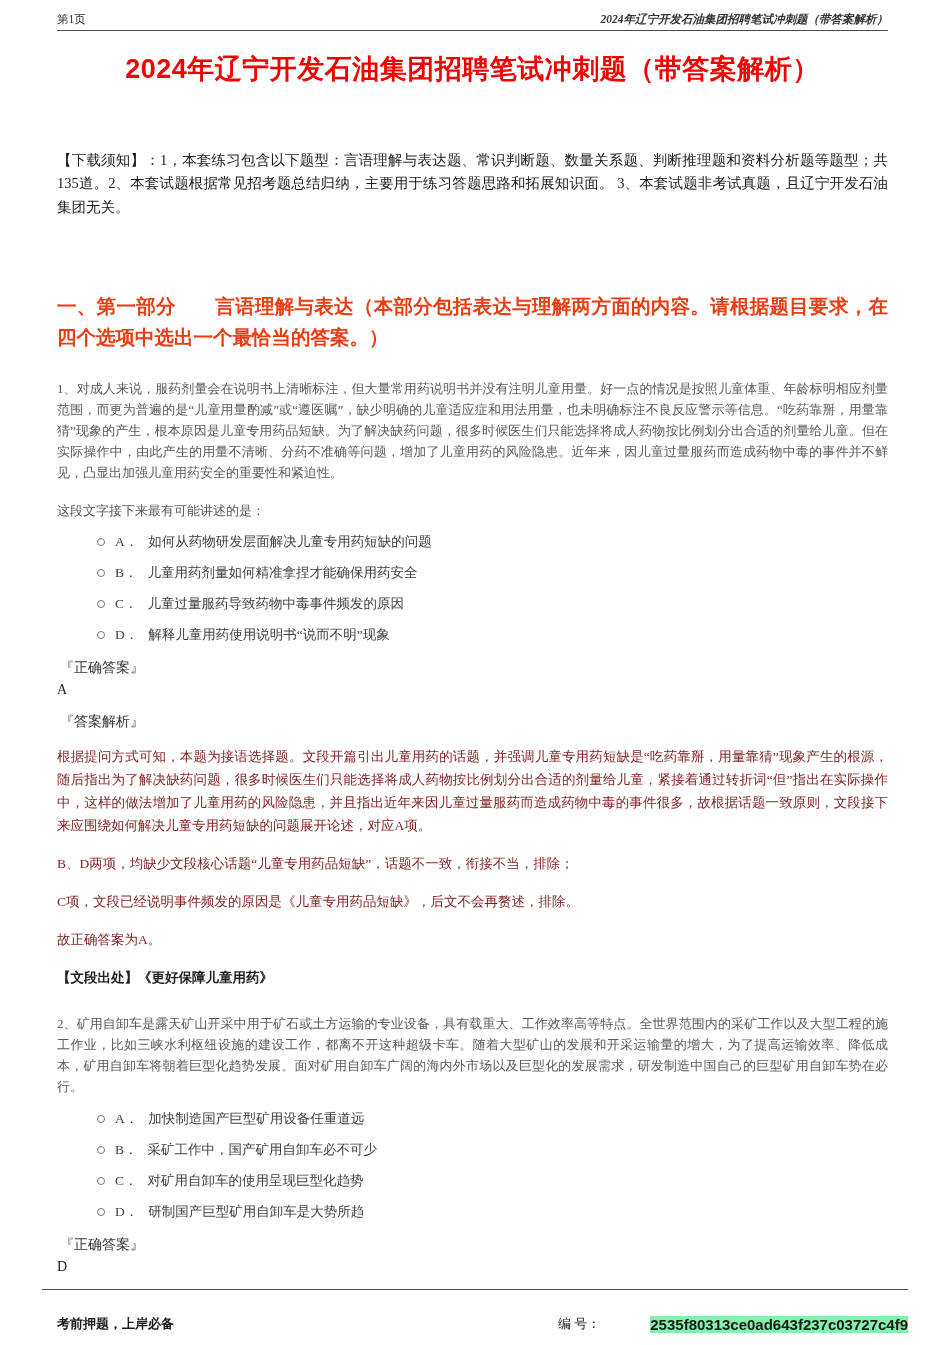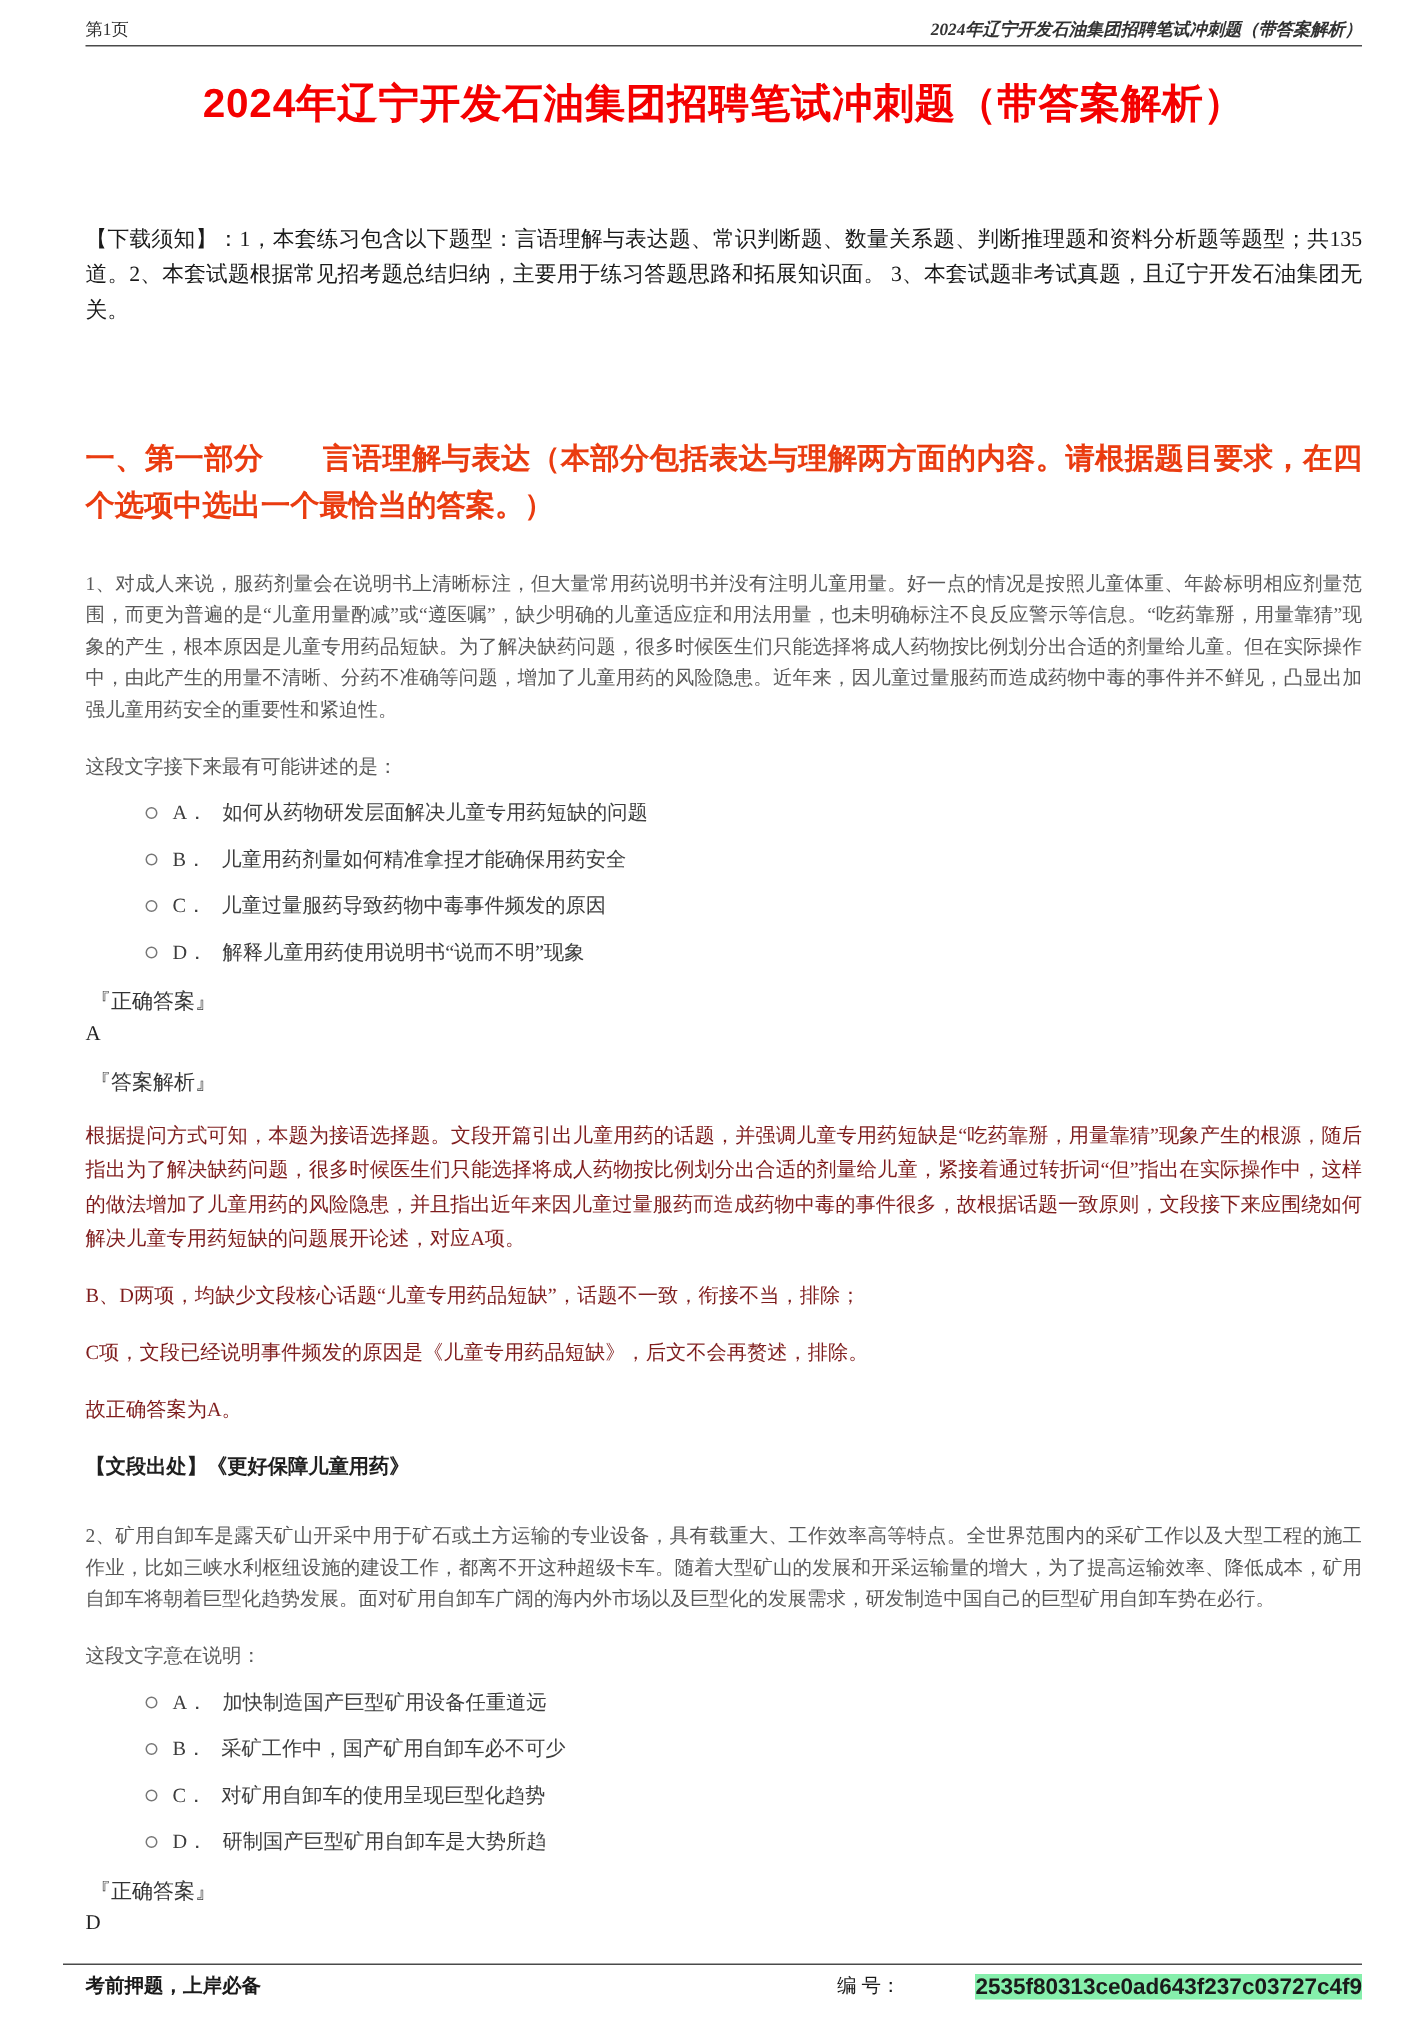--- a/index.html
+++ b/index.html
@@ -5,21 +5,21 @@
   * { box-sizing: border-box; margin: 0; padding: 0; }
   html, body { width: 950px; }
   body {
     height: 1345px;
     position: relative;
     background: #ffffff;
     color: #222;
     font-family: "Liberation Serif", "DejaVu Serif", serif;
     overflow: hidden;
   }
-  .page { padding: 12px 42px 0 57px; }
+  .page { padding: 12px 62px 0 57px; }
 
   .page-header {
     display: flex; justify-content: space-between; align-items: flex-end;
     font-size: 11.5px; color: #333;
   }
   .hdr-title { font-style: italic; font-weight: bold; }
   .hdr-rule { border-bottom: 1.5px solid #4a4a4a; margin-top: 3px; }
 
   .doc-title {
     margin-top: 20px;
@@ -82,21 +82,21 @@
     color: #7f1d1d;
   }
   .source { margin-top: 17px; font-size: 13.5px; font-weight: bold; color: #1f1f1f; }
 
   .stem.q2 { margin-top: 26px; }
 
   .page-footer {
     position: absolute;
     left: 42px; right: 42px; bottom: 12px;
     border-top: 1.5px solid #4a4a4a;
-    padding: 5px 0 0 15px;
+    padding: 25px 0 0 15px;
     display: flex; justify-content: space-between; align-items: flex-end;
     font-size: 13px; color: #1a1a1a;
   }
   .footer-left { font-weight: bold; }
   .footer-right { display: flex; align-items: center; gap: 14px; }
   .code {
     background: #86efac;
     font-weight: bold;
     font-size: 15px;
     font-family: "Liberation Sans", "DejaVu Sans", sans-serif;
@@ -154,21 +154,20 @@
     <p class="analysis">根据提问方式可知，本题为接语选择题。文段开篇引出儿童用药的话题，并强调儿童专用药短缺是“吃药靠掰，用量靠猜”现象产生的根源，随后指出为了解决缺药问题，很多时候医生们只能选择将成人药物按比例划分出合适的剂量给儿童，紧接着通过转折词“但”指出在实际操作中，这样的做法增加了儿童用药的风险隐患，并且指出近年来因儿童过量服药而造成药物中毒的事件很多，故根据话题一致原则，文段接下来应围绕如何解决儿童专用药短缺的问题展开论述，对应A项。</p>
     <p class="analysis">B、D两项，均缺少文段核心话题“儿童专用药品短缺”，话题不一致，衔接不当，排除；</p>
     <p class="analysis">C项，文段已经说明事件频发的原因是《儿童专用药品短缺》，后文不会再赘述，排除。</p>
     <p class="analysis">故正确答案为A。</p>
 
     <p class="source">【文段出处】《更好保障儿童用药》</p>
   </section>
 
   <section>
     <p class="stem q2">2、矿用自卸车是露天矿山开采中用于矿石或土方运输的专业设备，具有载重大、工作效率高等特点。全世界范围内的采矿工作以及大型工程的施工作业，比如三峡水利枢纽设施的建设工作，都离不开这种超级卡车。随着大型矿山的发展和开采运输量的增大，为了提高运输效率、降低成本，矿用自卸车将朝着巨型化趋势发展。面对矿用自卸车广阔的海内外市场以及巨型化的发展需求，研发制造中国自己的巨型矿用自卸车势在必行。</p>
-    <p class="prompt">这段文字意在说明：</p>
 
     <div class="options">
       <div class="option">
         <span class="radio"></span>
         <span class="opt-letter">A．</span>
         <span class="opt-text">加快制造国产巨型矿用设备任重道远</span>
       </div>
       <div class="option">
         <span class="radio"></span>
         <span class="opt-letter">B．</span>

